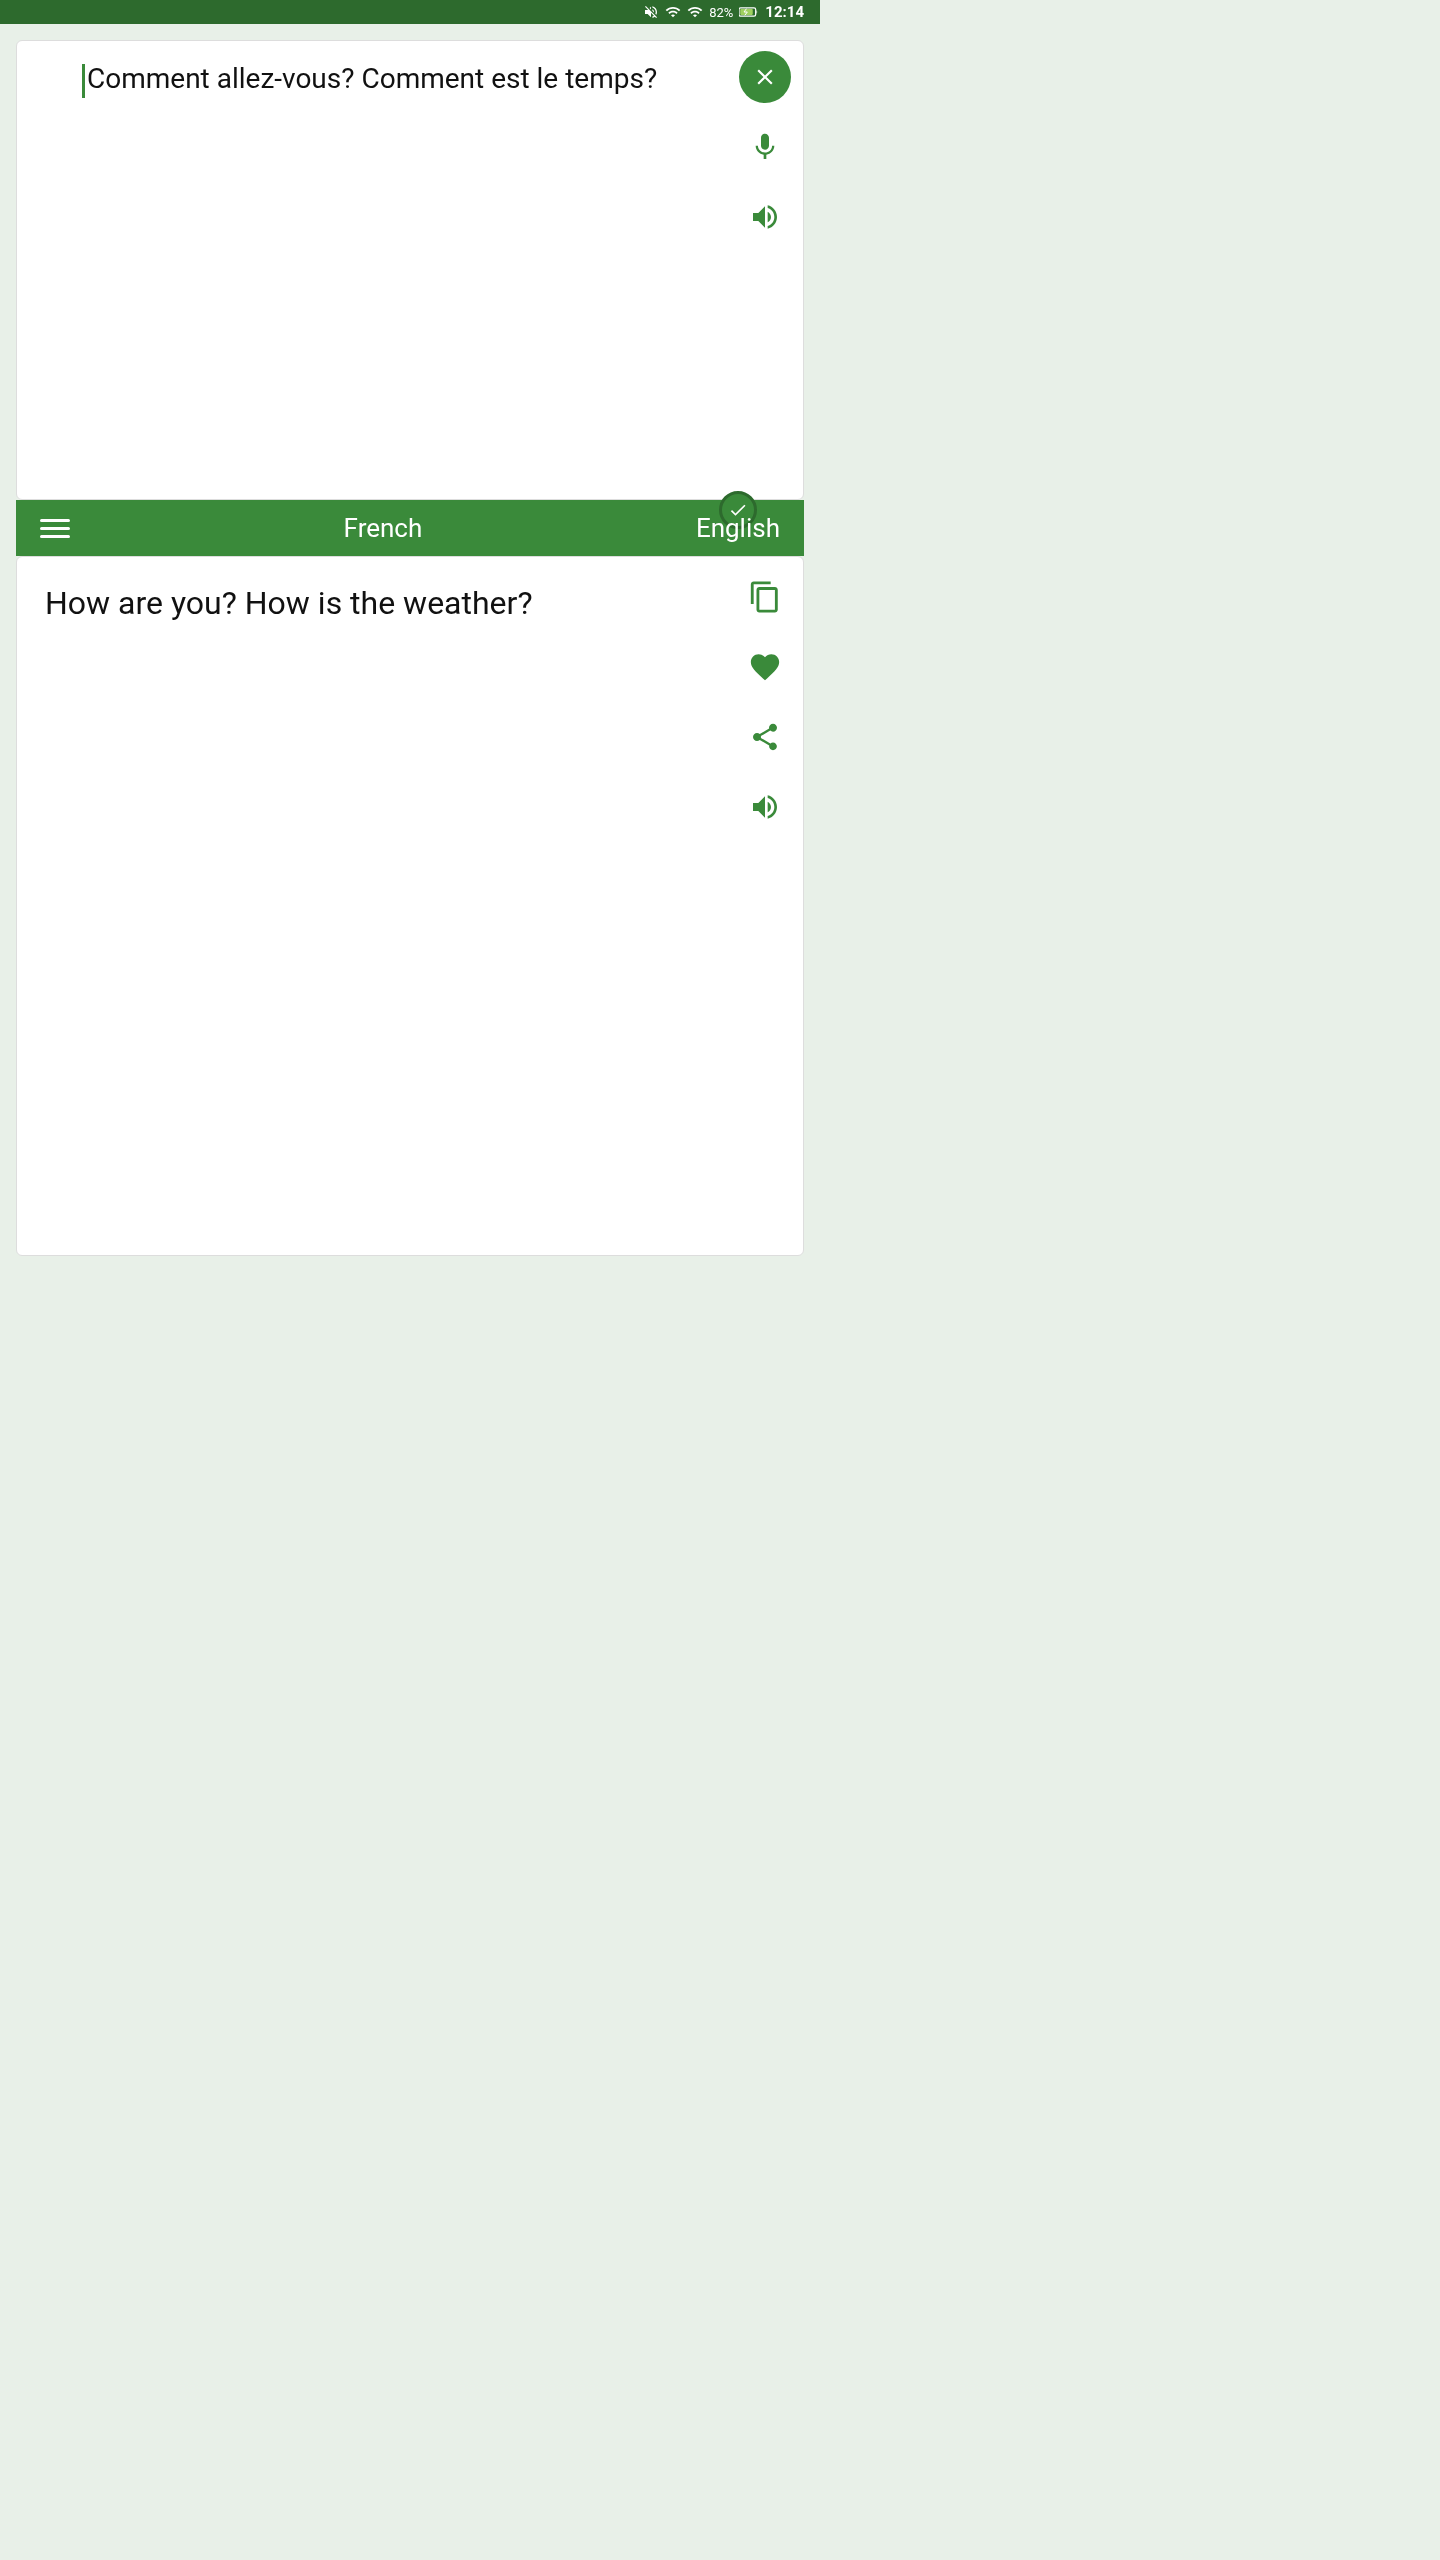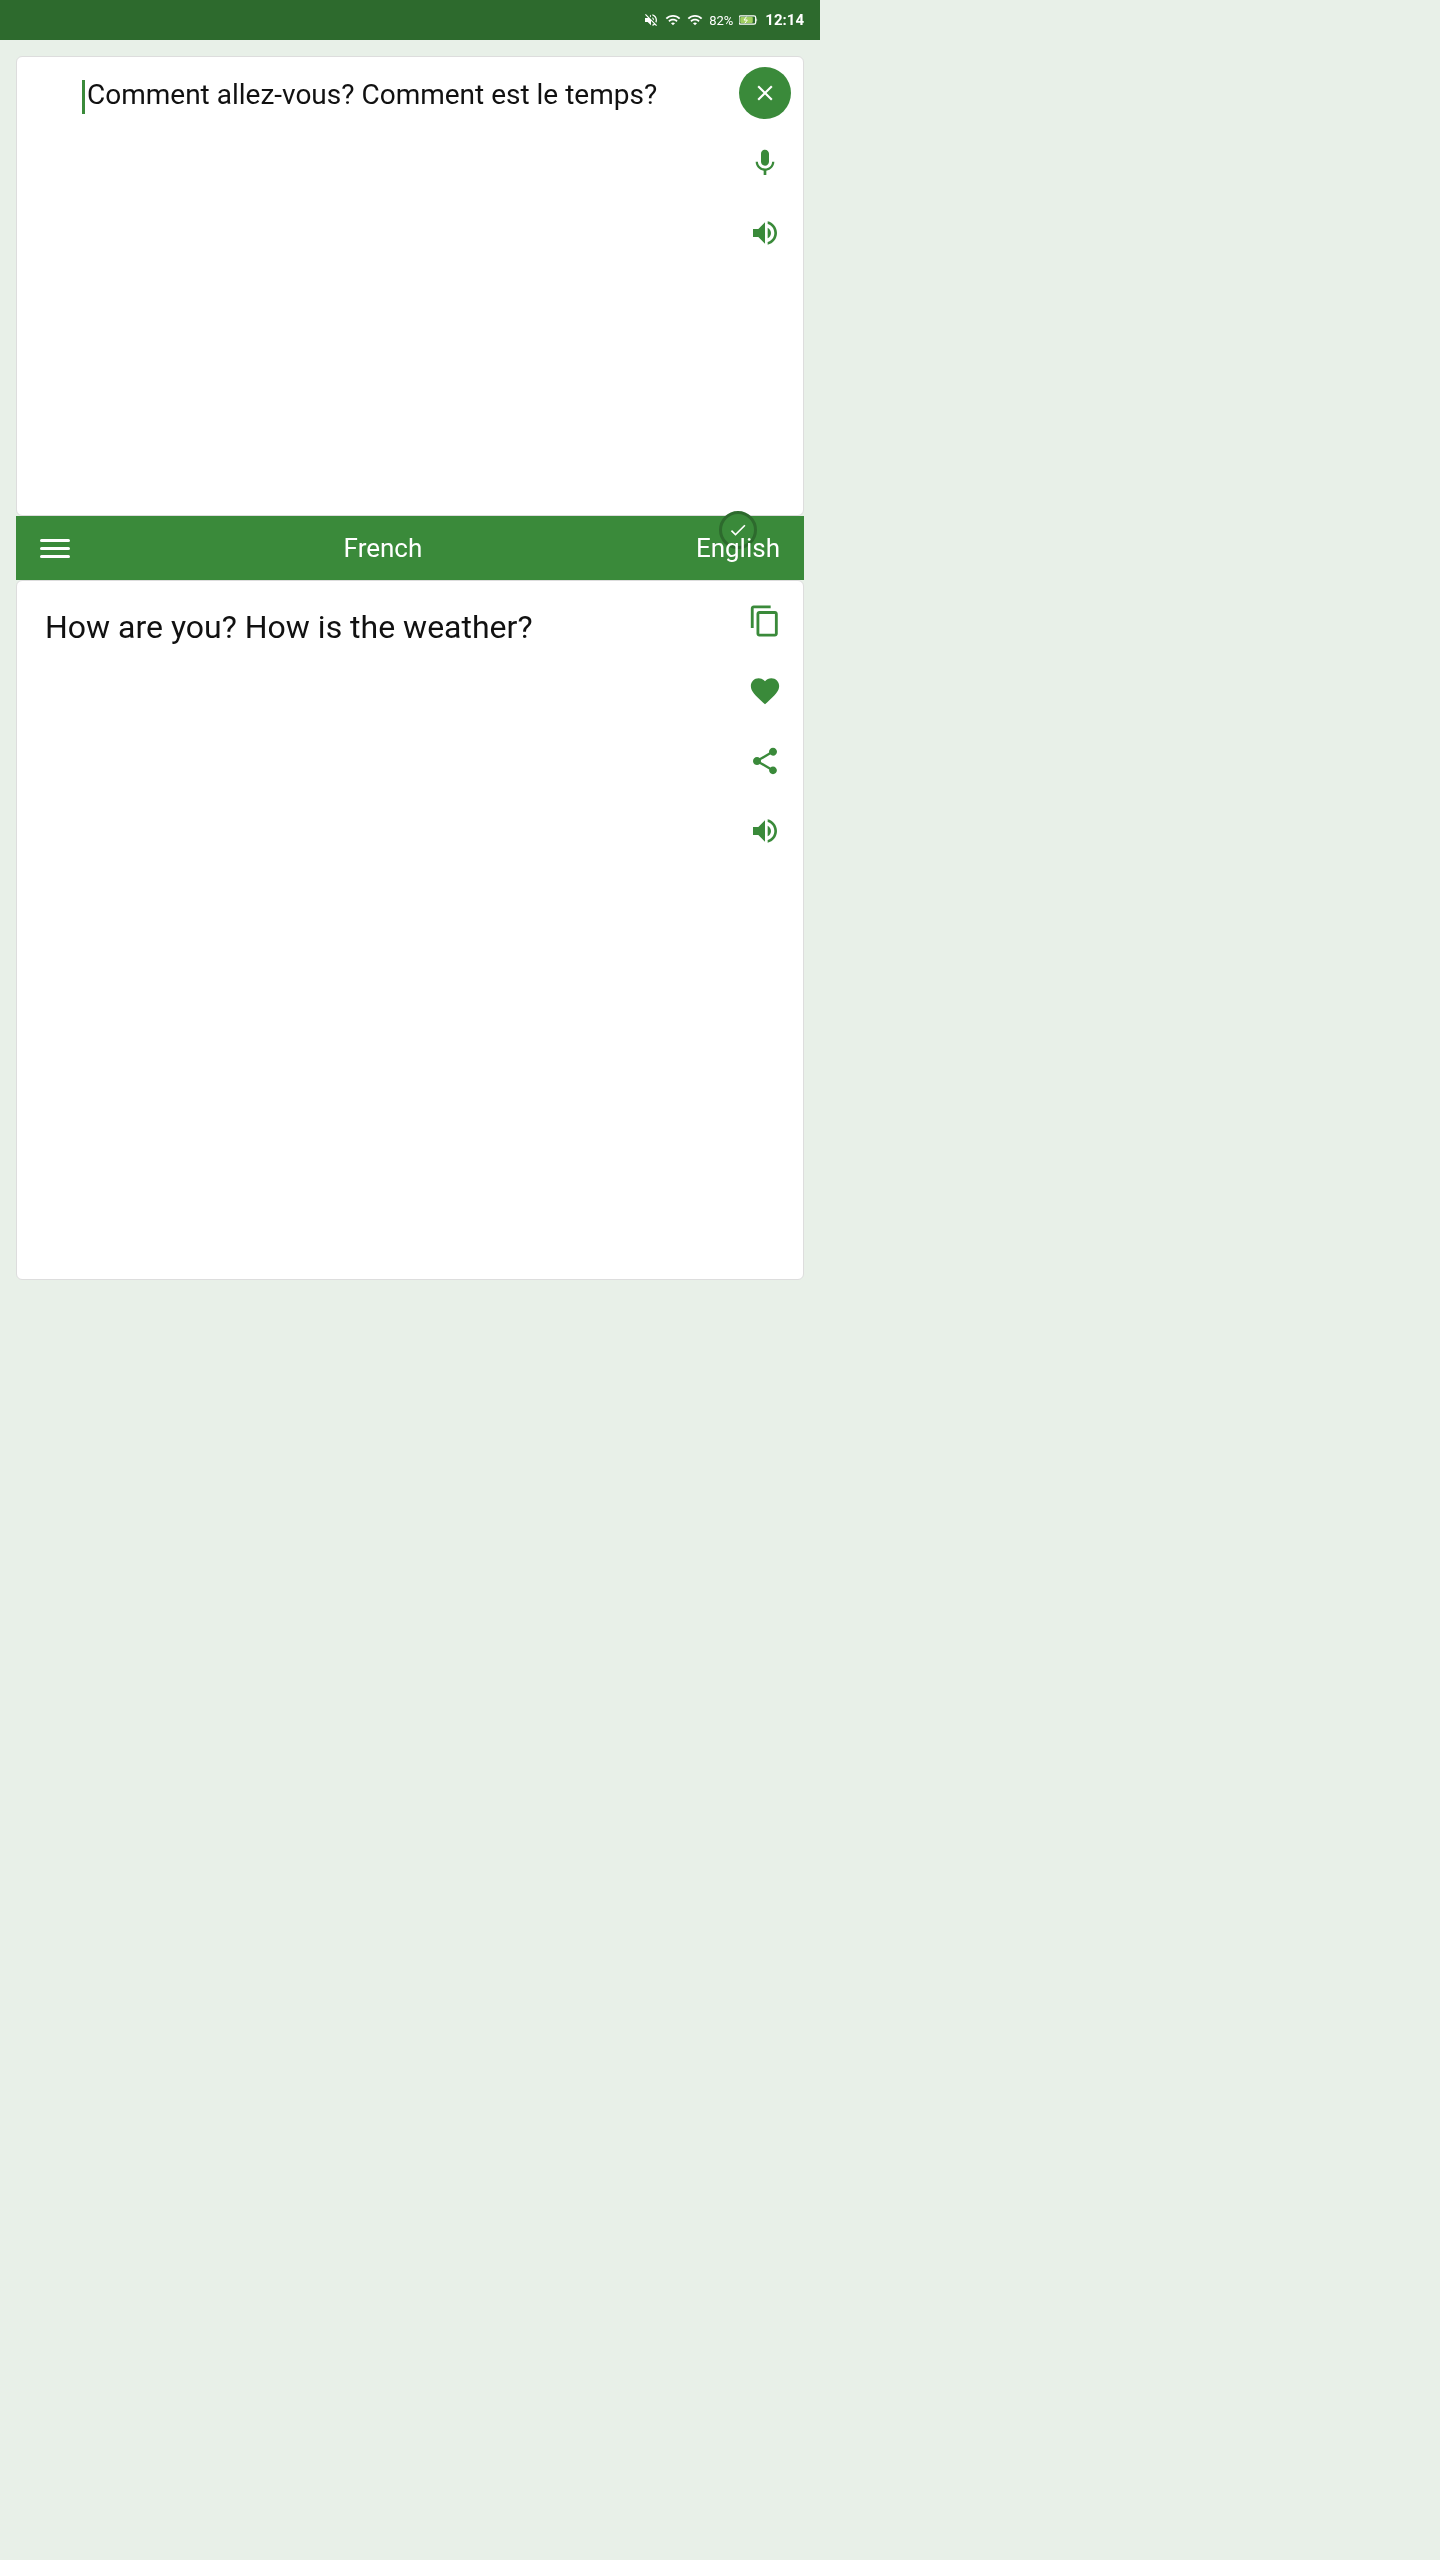--- a/index.html
+++ b/index.html
@@ -12,21 +12,21 @@
       width: 820px;
       min-height: 1480px;
       background: #e8f0e8;
       font-family: 'Roboto', Arial, sans-serif;
       overflow-x: hidden;
     }
 
     
     .status-bar {
       background: #2d6a2d;
-      height: 40px;
+      height: 24px;
       display: flex;
       align-items: center;
       justify-content: flex-end;
       padding: 0 16px;
       gap: 8px;
     }
 
     .status-icons {
       display: flex;
       align-items: center;
@@ -92,21 +92,21 @@
       background: transparent;
     }
 
     .icon-btn.green-circle {
       background: #3a8a3a;
     }
 
     
     .toolbar {
       background: #3a8a3a;
-      height: 64px;
+      height: 56px;
       display: flex;
       align-items: center;
       justify-content: space-between;
       padding: 0 24px;
       margin: 0 16px;
       position: relative;
     }
 
     .toolbar-menu-icon {
       display: flex;

